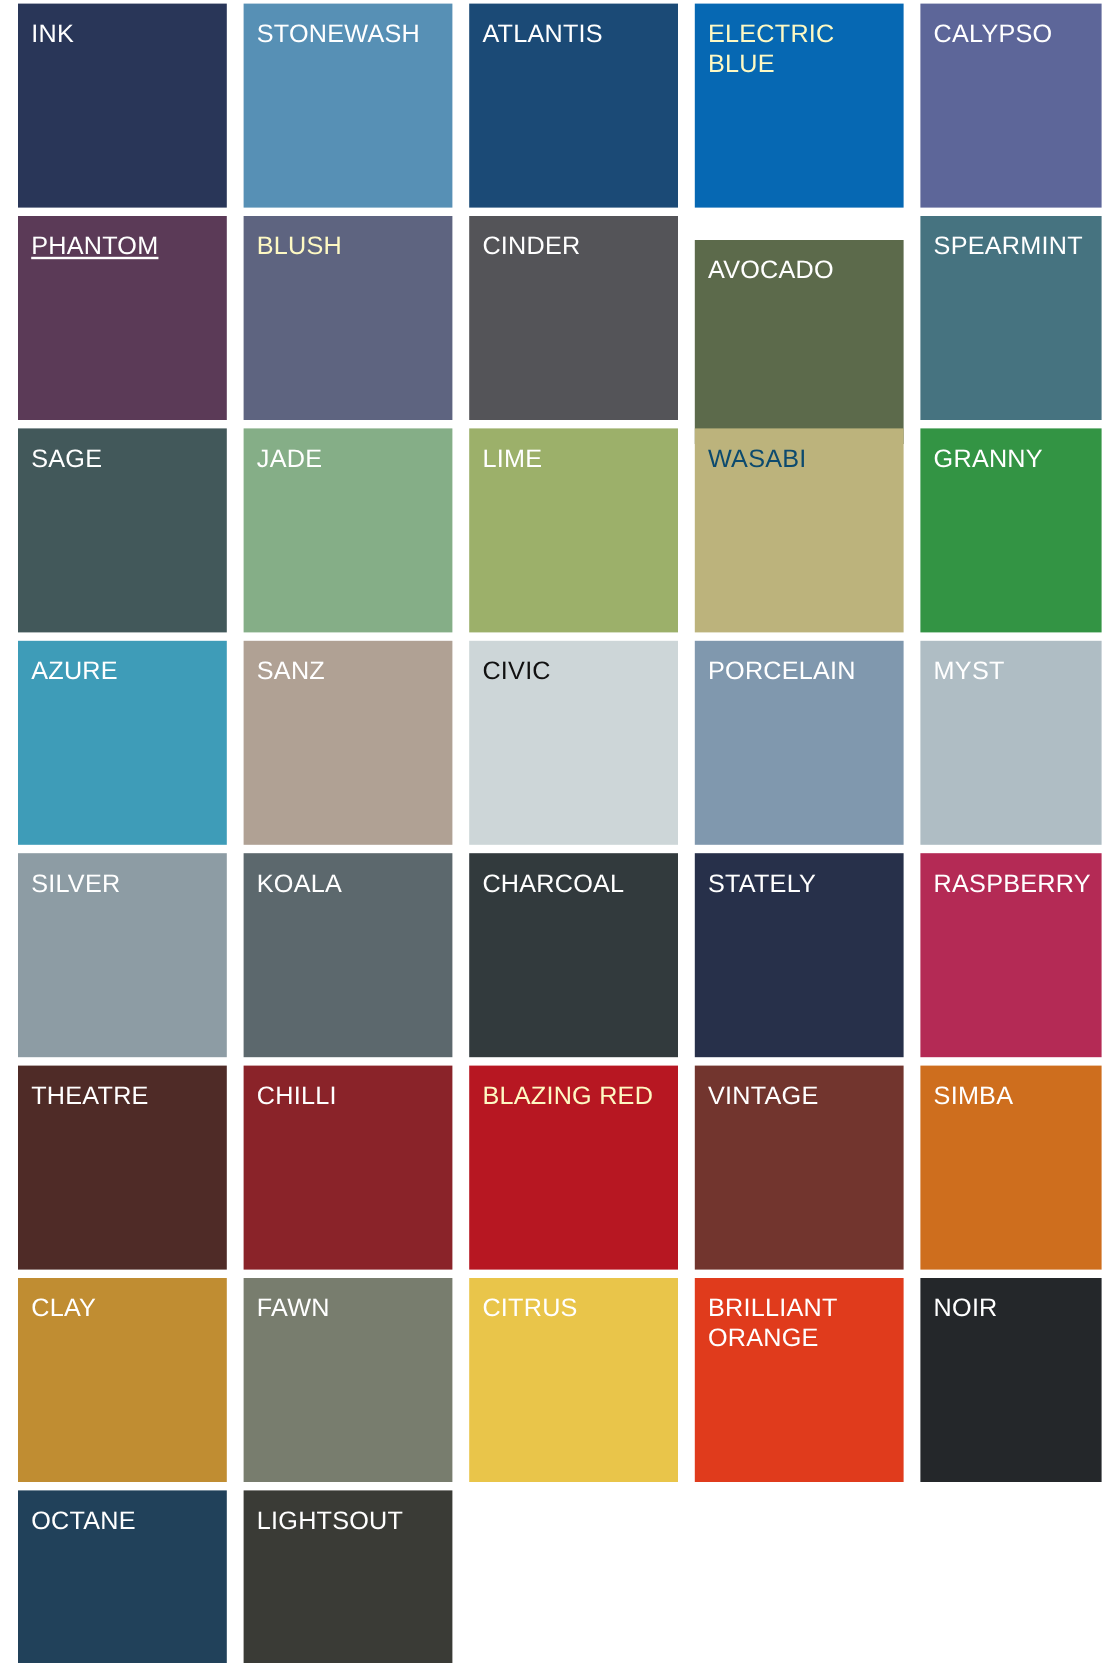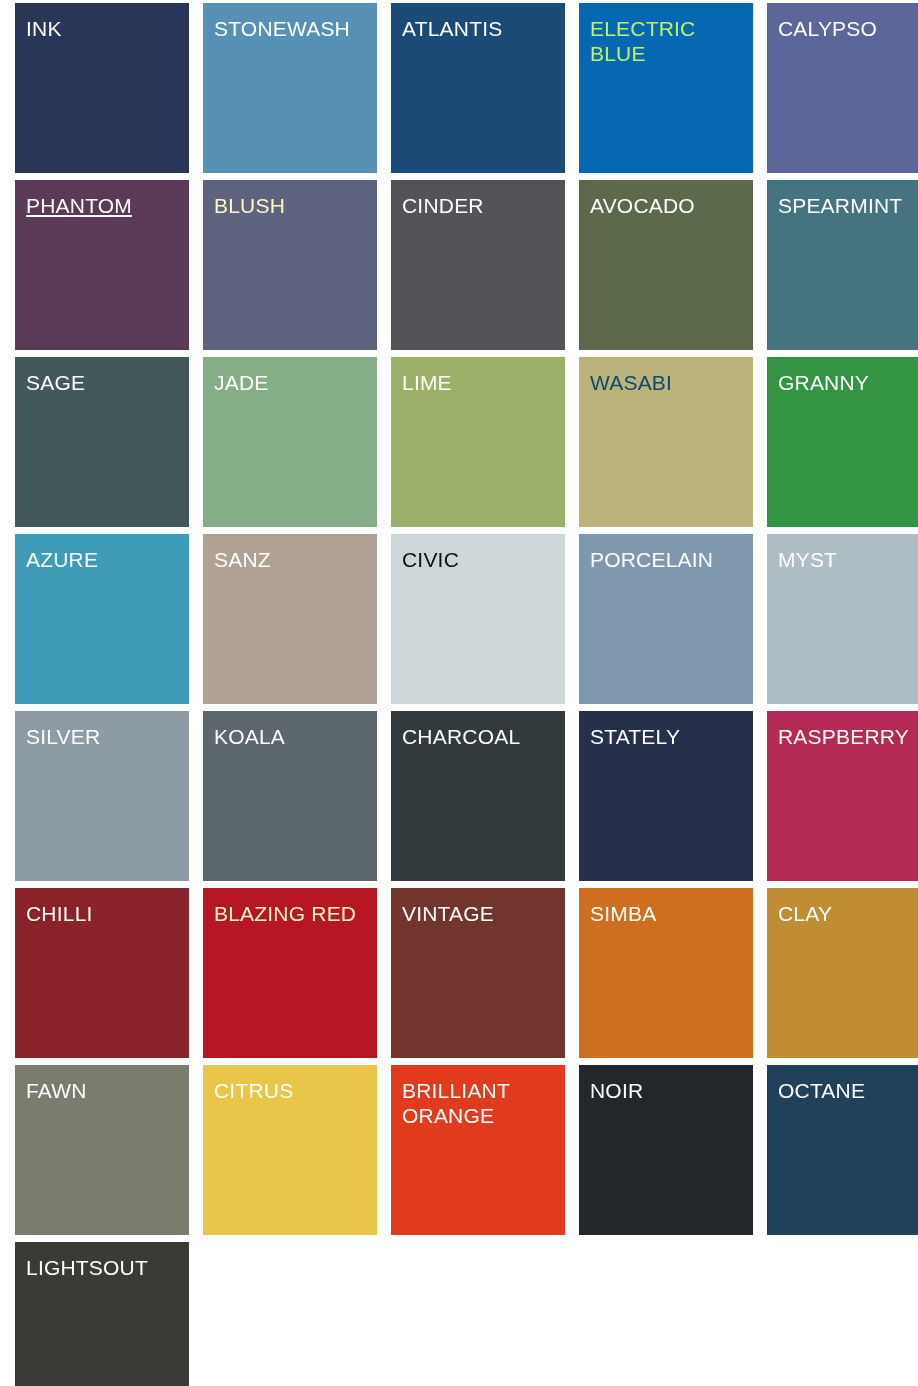--- a/index.html
+++ b/index.html
@@ -56,36 +56,36 @@
     <div class="swatch" style="background-color: rgb(41, 54, 88);">
       <span class="swatch-label" style="color: rgb(255, 255, 255);">INK</span>
     </div>
     <div class="swatch" style="background-color: rgb(87, 144, 181);">
       <span class="swatch-label" style="color: rgb(255, 255, 255);">STONEWASH</span>
     </div>
     <div class="swatch" style="background-color: rgb(27, 74, 118);">
       <span class="swatch-label" style="color: rgb(255, 255, 255);">ATLANTIS</span>
     </div>
     <div class="swatch" style="background-color: rgb(6, 104, 179);">
-      <span class="swatch-label" style="color: #bef264;">ELECTRIC
+      <span class="swatch-label" style="color: #fef9c3;">ELECTRIC
 BLUE</span>
     </div>
     <div class="swatch" style="background-color: rgb(93, 102, 153);">
       <span class="swatch-label" style="color: rgb(255, 255, 255);">CALYPSO</span>
     </div>
     <div class="swatch" style="background-color: rgb(91, 58, 87);">
       <span class="swatch-label" style="color: rgb(255, 255, 255); text-decoration: underline;">PHANTOM</span>
     </div>
     <div class="swatch" style="background-color: rgb(94, 100, 128);">
       <span class="swatch-label" style="color: #fef9c3;">BLUSH</span>
     </div>
     <div class="swatch" style="background-color: rgb(84, 84, 88);">
       <span class="swatch-label" style="color: rgb(255, 255, 255);">CINDER</span>
     </div>
-    <div class="swatch" style="background-color: rgb(92, 106, 75);">
+    <div class="swatch" style="background-color: rgb(92, 106, 75); margin-top: 20px;">
       <span class="swatch-label" style="color: rgb(255, 255, 255);">AVOCADO</span>
     </div>
     <div class="swatch" style="background-color: rgb(70, 115, 128);">
       <span class="swatch-label" style="color: rgb(255, 255, 255);">SPEARMINT</span>
     </div>
     <div class="swatch" style="background-color: rgb(66, 88, 90);">
       <span class="swatch-label" style="color: rgb(255, 255, 255);">SAGE</span>
     </div>
     <div class="swatch" style="background-color: rgb(133, 174, 135);">
       <span class="swatch-label" style="color: rgb(255, 255, 255);">JADE</span>
@@ -122,20 +122,23 @@
     </div>
     <div class="swatch" style="background-color: rgb(50, 58, 61);">
       <span class="swatch-label" style="color: rgb(255, 255, 255);">CHARCOAL</span>
     </div>
     <div class="swatch" style="background-color: rgb(39, 48, 74);">
       <span class="swatch-label" style="color: rgb(255, 255, 255);">STATELY</span>
     </div>
     <div class="swatch" style="background-color: rgb(180, 42, 85);">
       <span class="swatch-label" style="color: rgb(255, 255, 255);">RASPBERRY</span>
     </div>
+    <div class="swatch" style="background-color: rgb(79, 43, 39);">
+      <span class="swatch-label" style="color: rgb(255, 255, 255);">THEATRE</span>
+    </div>
     <div class="swatch" style="background-color: rgb(138, 35, 41);">
       <span class="swatch-label" style="color: rgb(255, 255, 255);">CHILLI</span>
     </div>
     <div class="swatch" style="background-color: rgb(183, 23, 34);">
       <span class="swatch-label" style="color: #fef9c3;">BLAZING RED</span>
     </div>
     <div class="swatch" style="background-color: rgb(114, 53, 46);">
       <span class="swatch-label" style="color: rgb(255, 255, 255);">VINTAGE</span>
     </div>
     <div class="swatch" style="background-color: rgb(206, 110, 30);">

